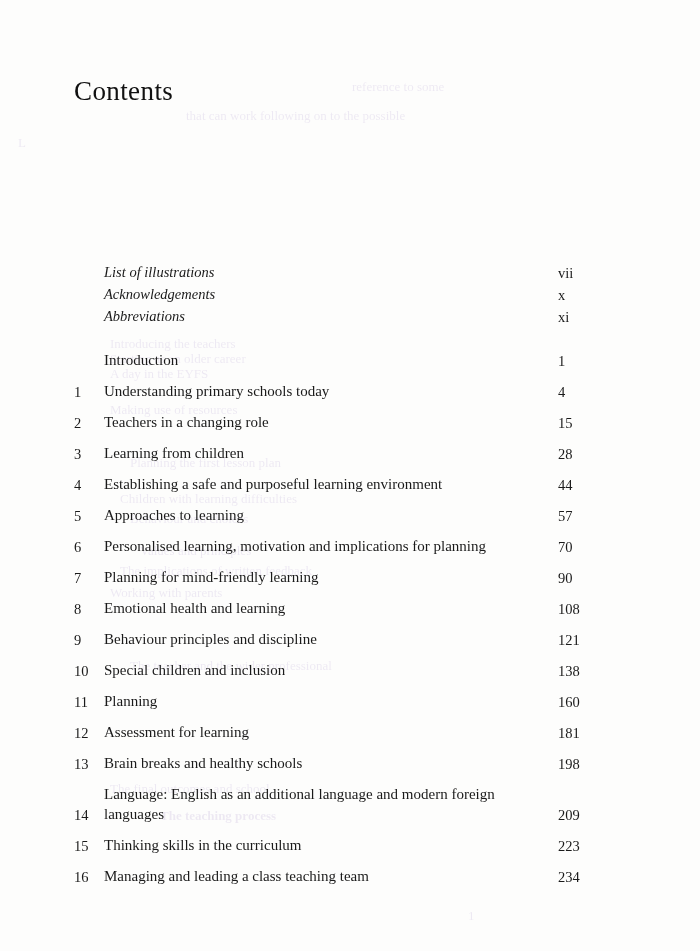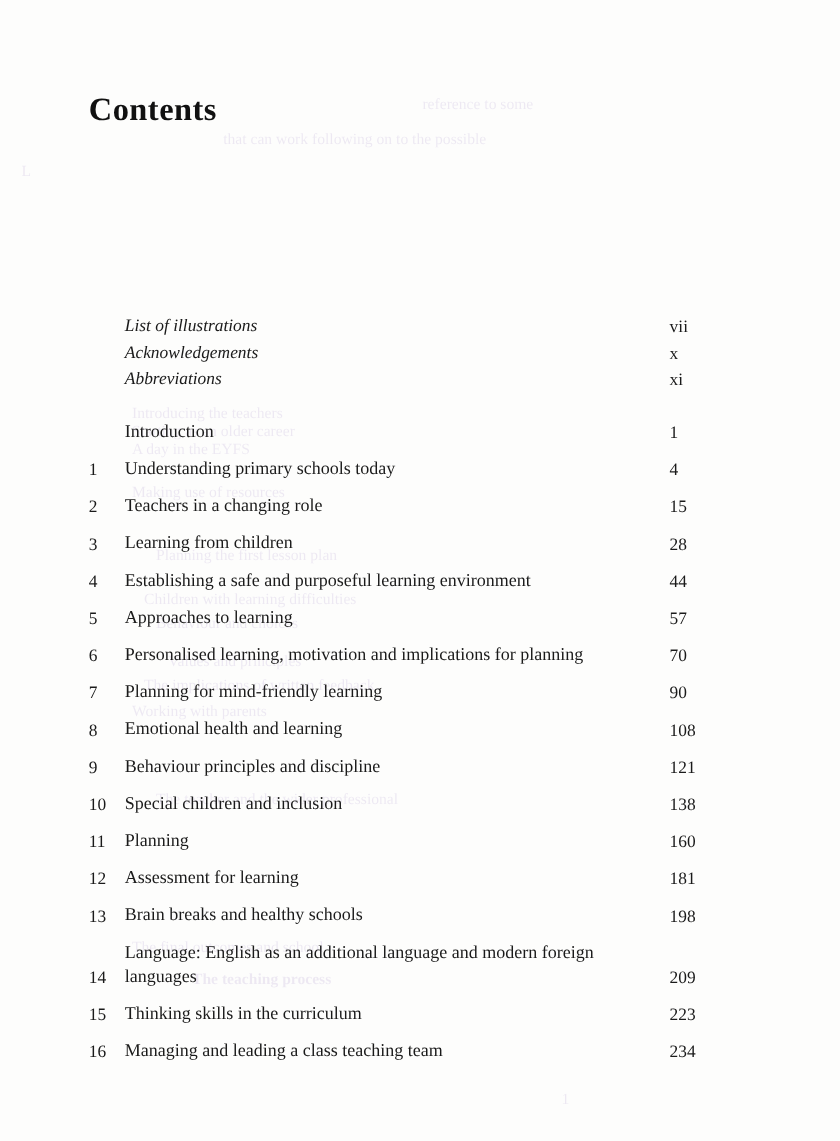--- a/index.html
+++ b/index.html
@@ -34,21 +34,21 @@
   }
   .bleed .bl {
     position: absolute;
     white-space: nowrap;
   }
   .title {
     position: absolute;
     left: 74px;
     top: 76px;
     font-size: 27px;
-    font-weight: bold;
+    font-weight: normal;
     letter-spacing: 0.4px;
     font-family: "Liberation Serif", serif;
     color: #111;
   }
   .toc {
     position: absolute;
     left: 74px;
     top: 262px;
     width: 530px;
   }

